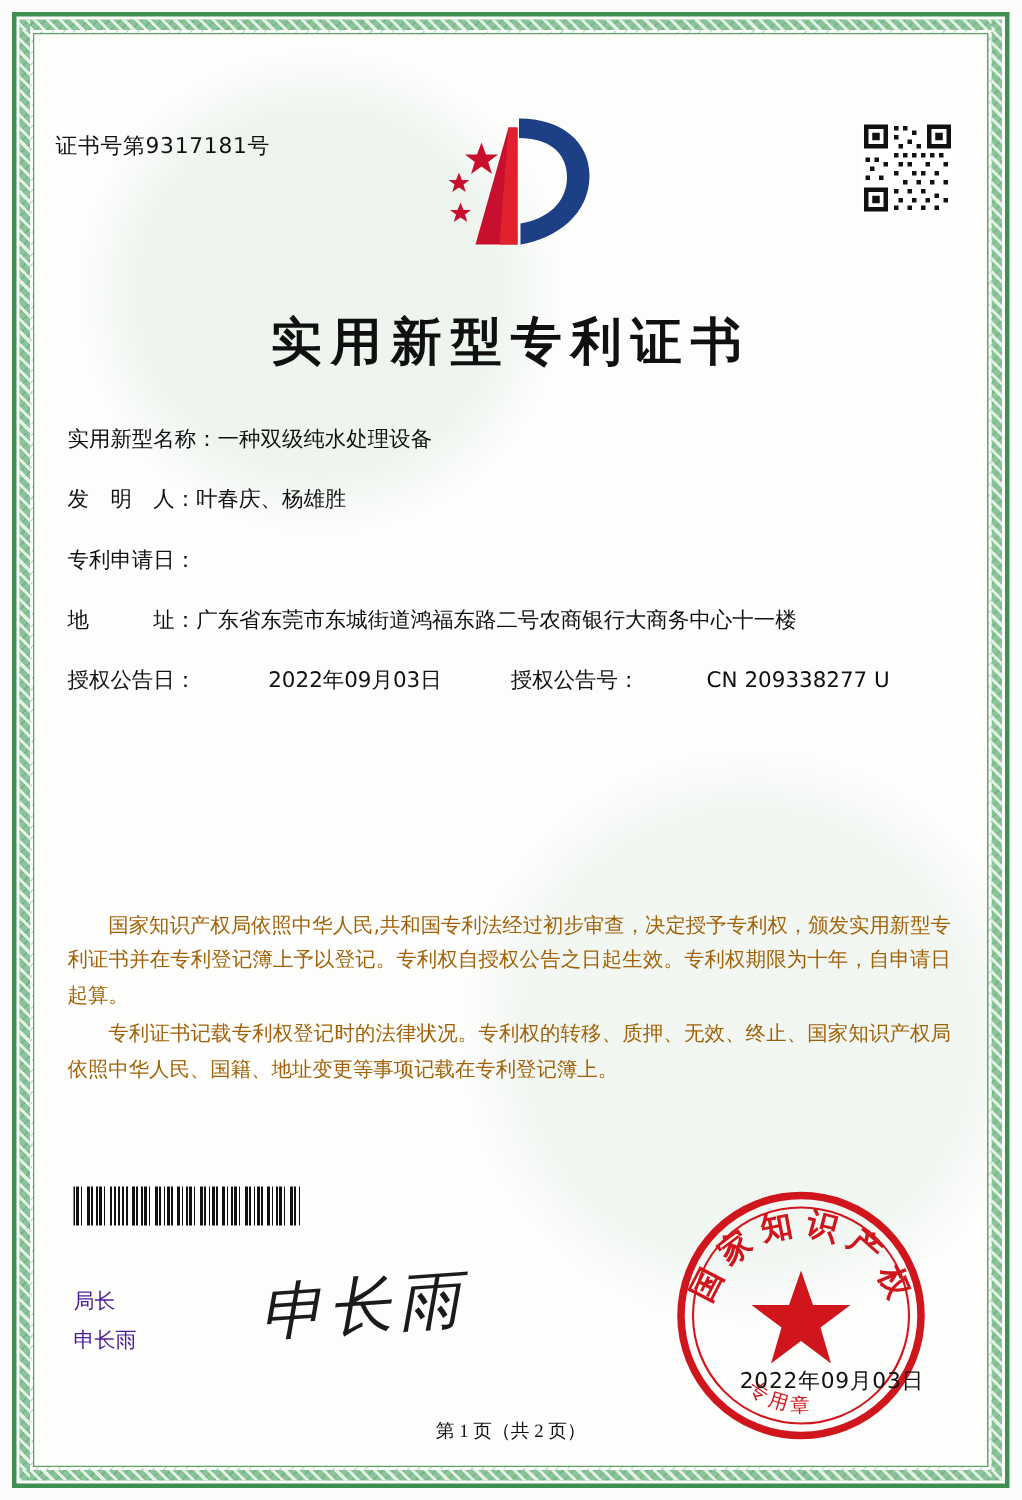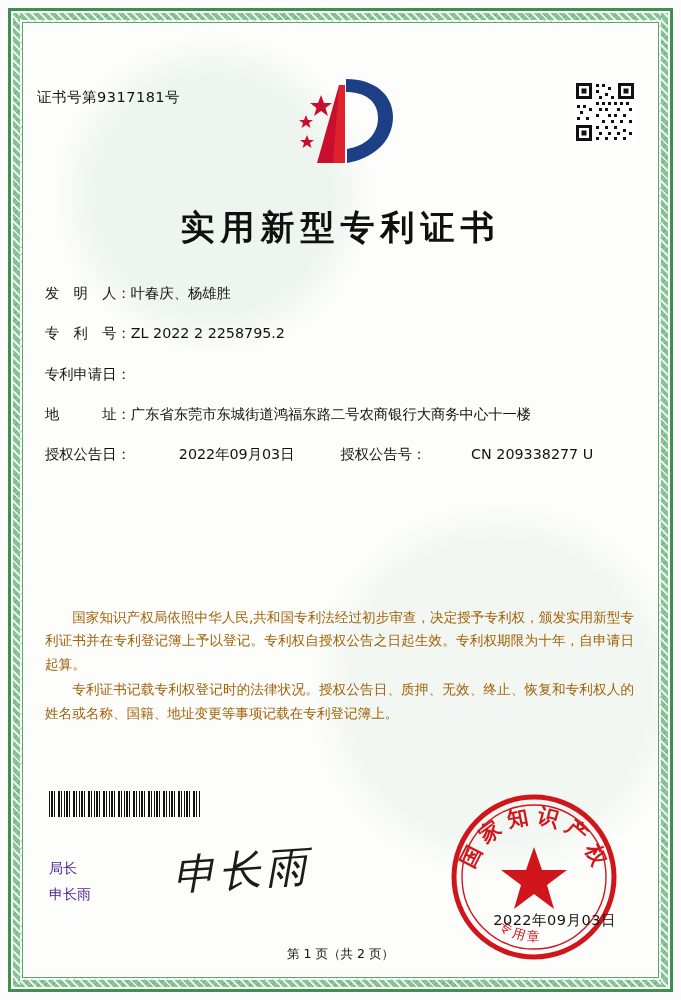--- a/index.html
+++ b/index.html
@@ -213,20 +213,21 @@
   }
 
   
   .footer {
     position: absolute;
     left: 0; right: 0;
     bottom: 14px;
     text-align: center;
     font-size: 12.5px;
     color: #111;
+    font-family: Liberation Serif, serif;
   }
 </style>
 </head>
 <body>
 
 <div class="page">
 
   <div class="border-outer"></div>
   <div class="border-mid"></div>
   <div class="border-pattern"></div>
@@ -313,26 +314,26 @@
             <rect x="40" y="56" width="3" height="3"></rect>
           <rect x="49" y="56" width="3" height="3"></rect>
         </g>
       </svg>
     </div>
 
     <div class="title">实用新型专利证书</div>
 
     <div class="fields">
       <div class="row">
+        <span class="lbl">实用新型名称：</span>
+        <span class="val">一种双级纯水处理设备</span>
+      </div>
+      <div class="row">
         <span class="lbl">发　明　人：</span>
         <span class="val">叶春庆、杨雄胜</span>
-      </div>
-      <div class="row">
-        <span class="lbl">专　利　号：</span>
-        <span class="val">ZL 2022 2 2258795.2</span>
       </div>
       <div class="row">
         <span class="lbl">专利申请日：</span>
       </div>
       <div class="row">
         <span class="lbl">地　　　址：</span>
         <span class="val">广东省东莞市东城街道鸿福东路二号农商银行大商务中心十一楼</span>
       </div>
       <div class="row double">
         <span class="half">
@@ -341,21 +342,21 @@
         </span>
         <span class="half">
           <span class="lbl">授权公告号：</span>
           <span class="val">CN 209338277 U</span>
         </span>
       </div>
     </div>
 
     <div class="paras">
       <p>国家知识产权局依照中华人民,共和国专利法经过初步审查，决定授予专利权，颁发实用新型专利证书并在专利登记簿上予以登记。专利权自授权公告之日起生效。专利权期限为十年，自申请日起算。</p>
-      <p>专利证书记载专利权登记时的法律状况。授权公告日、质押、无效、终止、恢复和专利权人的姓名或名称、国籍、地址变更等事项记载在专利登记簿上。</p>
+      <p>专利证书记载专利权登记时的法律状况。专利权的转移、质押、无效、终止、国家知识产权局依照中华人民、国籍、地址变更等事项记载在专利登记簿上。</p>
     </div>
 
     <div class="barcode"></div>
 
     <div class="sig-label">
       <div>局长</div>
       <div>申长雨</div>
     </div>
     <div class="sig-hand">申长雨</div>
 

